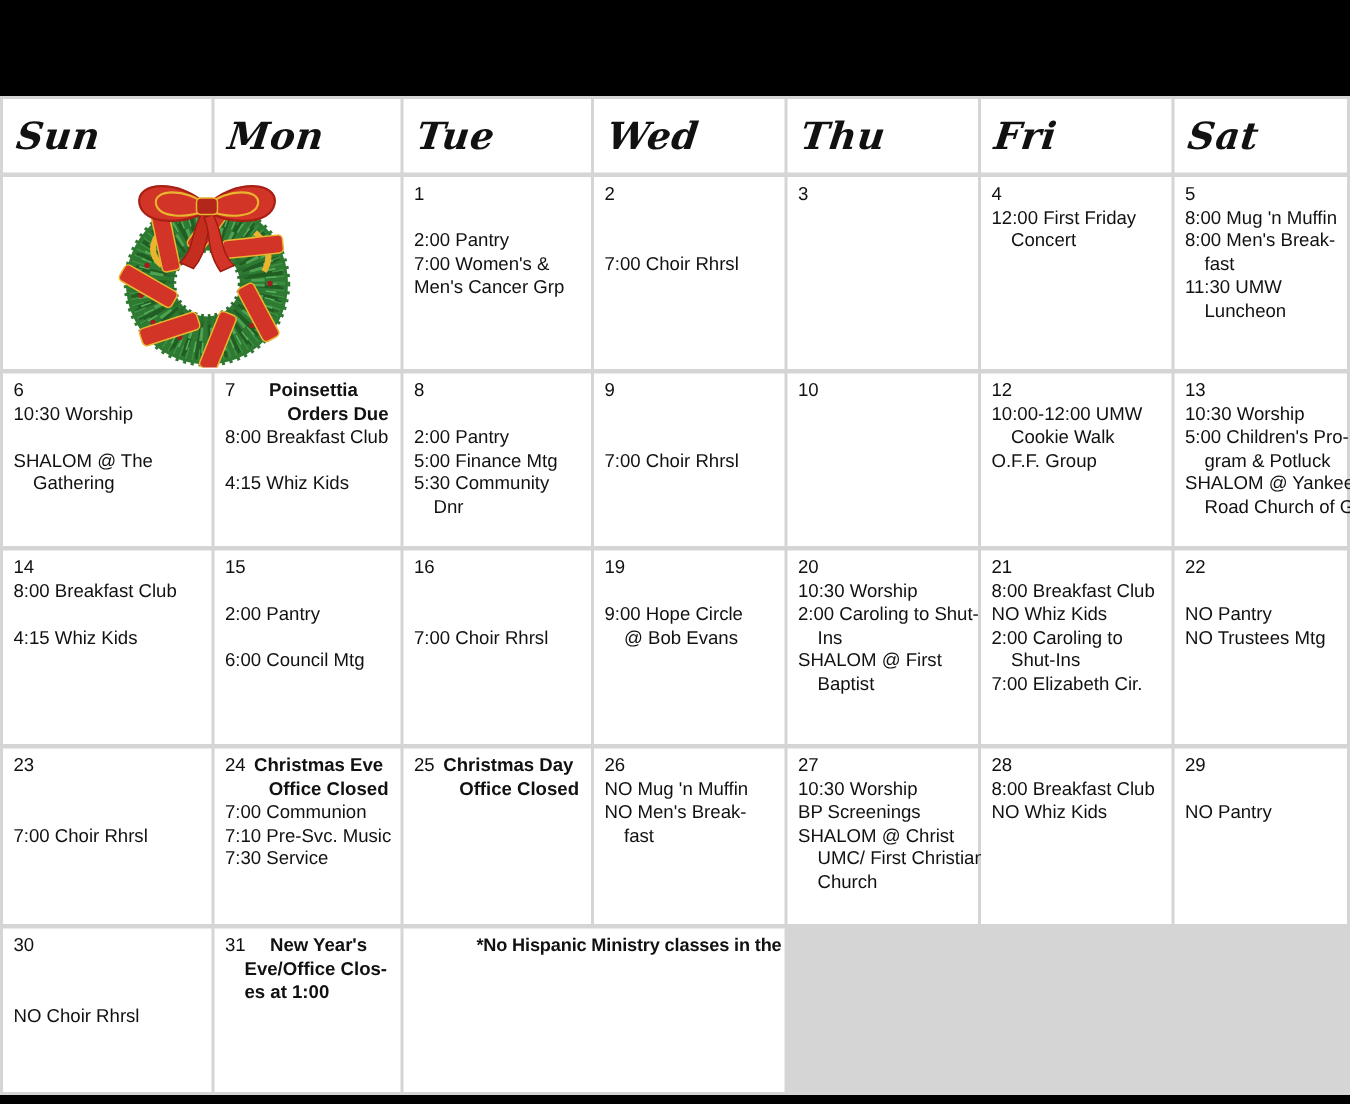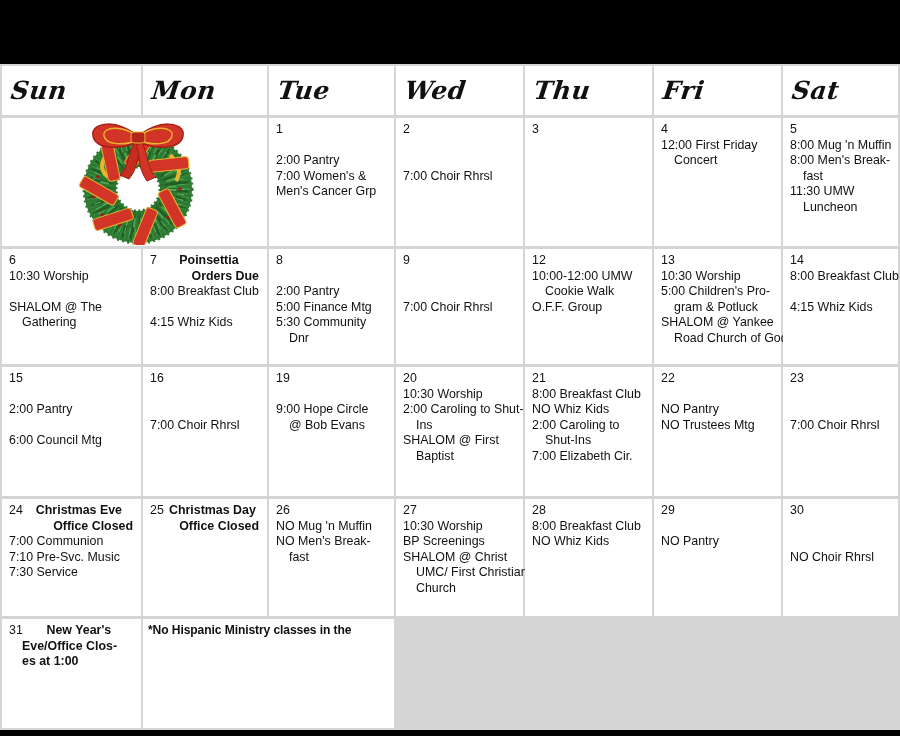--- a/index.html
+++ b/index.html
@@ -17,21 +17,21 @@
             font-size:25px;transform:skewX(-7deg);letter-spacing:.5px;}
   .cell{background:#fff;padding:4px 2px 0 7px;font-size:12.4px;line-height:15.6px;}
   .line{min-height:15.6px;white-space:nowrap;}
   .ind{padding-left:13px;}
   .bold{font-weight:bold;}
   .ctr{text-align:right;font-weight:bold;padding-right:6px;}
   .dayline{display:flex;min-height:15.6px;}
   .num{flex:0 0 auto;}
   .head{flex:1;text-align:center;font-weight:bold;padding-right:4px;}
   .wreath-cell{background:#fff;display:flex;align-items:center;justify-content:center;padding:0;}
-  .note-cell{background:#fff;padding:4px 2px 0 5px;font-size:12.1px;line-height:15.6px;}
+  .note-cell{background:#fff;padding:4px 2px 0 5px;font-size:12.1px;line-height:15.6px;text-align:right;}
   .note-cell .line{font-weight:bold;letter-spacing:-.1px;}
   svg{display:block;}
 </style>
 </head>
 <body>
 
 <div class="page">
   <div class="topbar"></div>
 
   <div class="grid" id="grid">
@@ -173,20 +173,25 @@
       <div class="cell">
         <div class="dayline">
           <span class="num">9</span>
         </div>
         <div class="line">&nbsp;</div>
         <div class="line">&nbsp;</div>
         <div class="line">7:00 Choir Rhrsl</div>
       </div>
       <div class="cell">
         <div class="dayline">
+          <span class="num">10</span>
+        </div>
+      </div>
+      <div class="cell">
+        <div class="dayline">
           <span class="num">12</span>
         </div>
         <div class="line">10:00-12:00 UMW</div>
         <div class="line ind">Cookie Walk</div>
         <div class="line">O.F.F. Group</div>
       </div>
       <div class="cell">
         <div class="dayline">
           <span class="num">13</span>
         </div>

